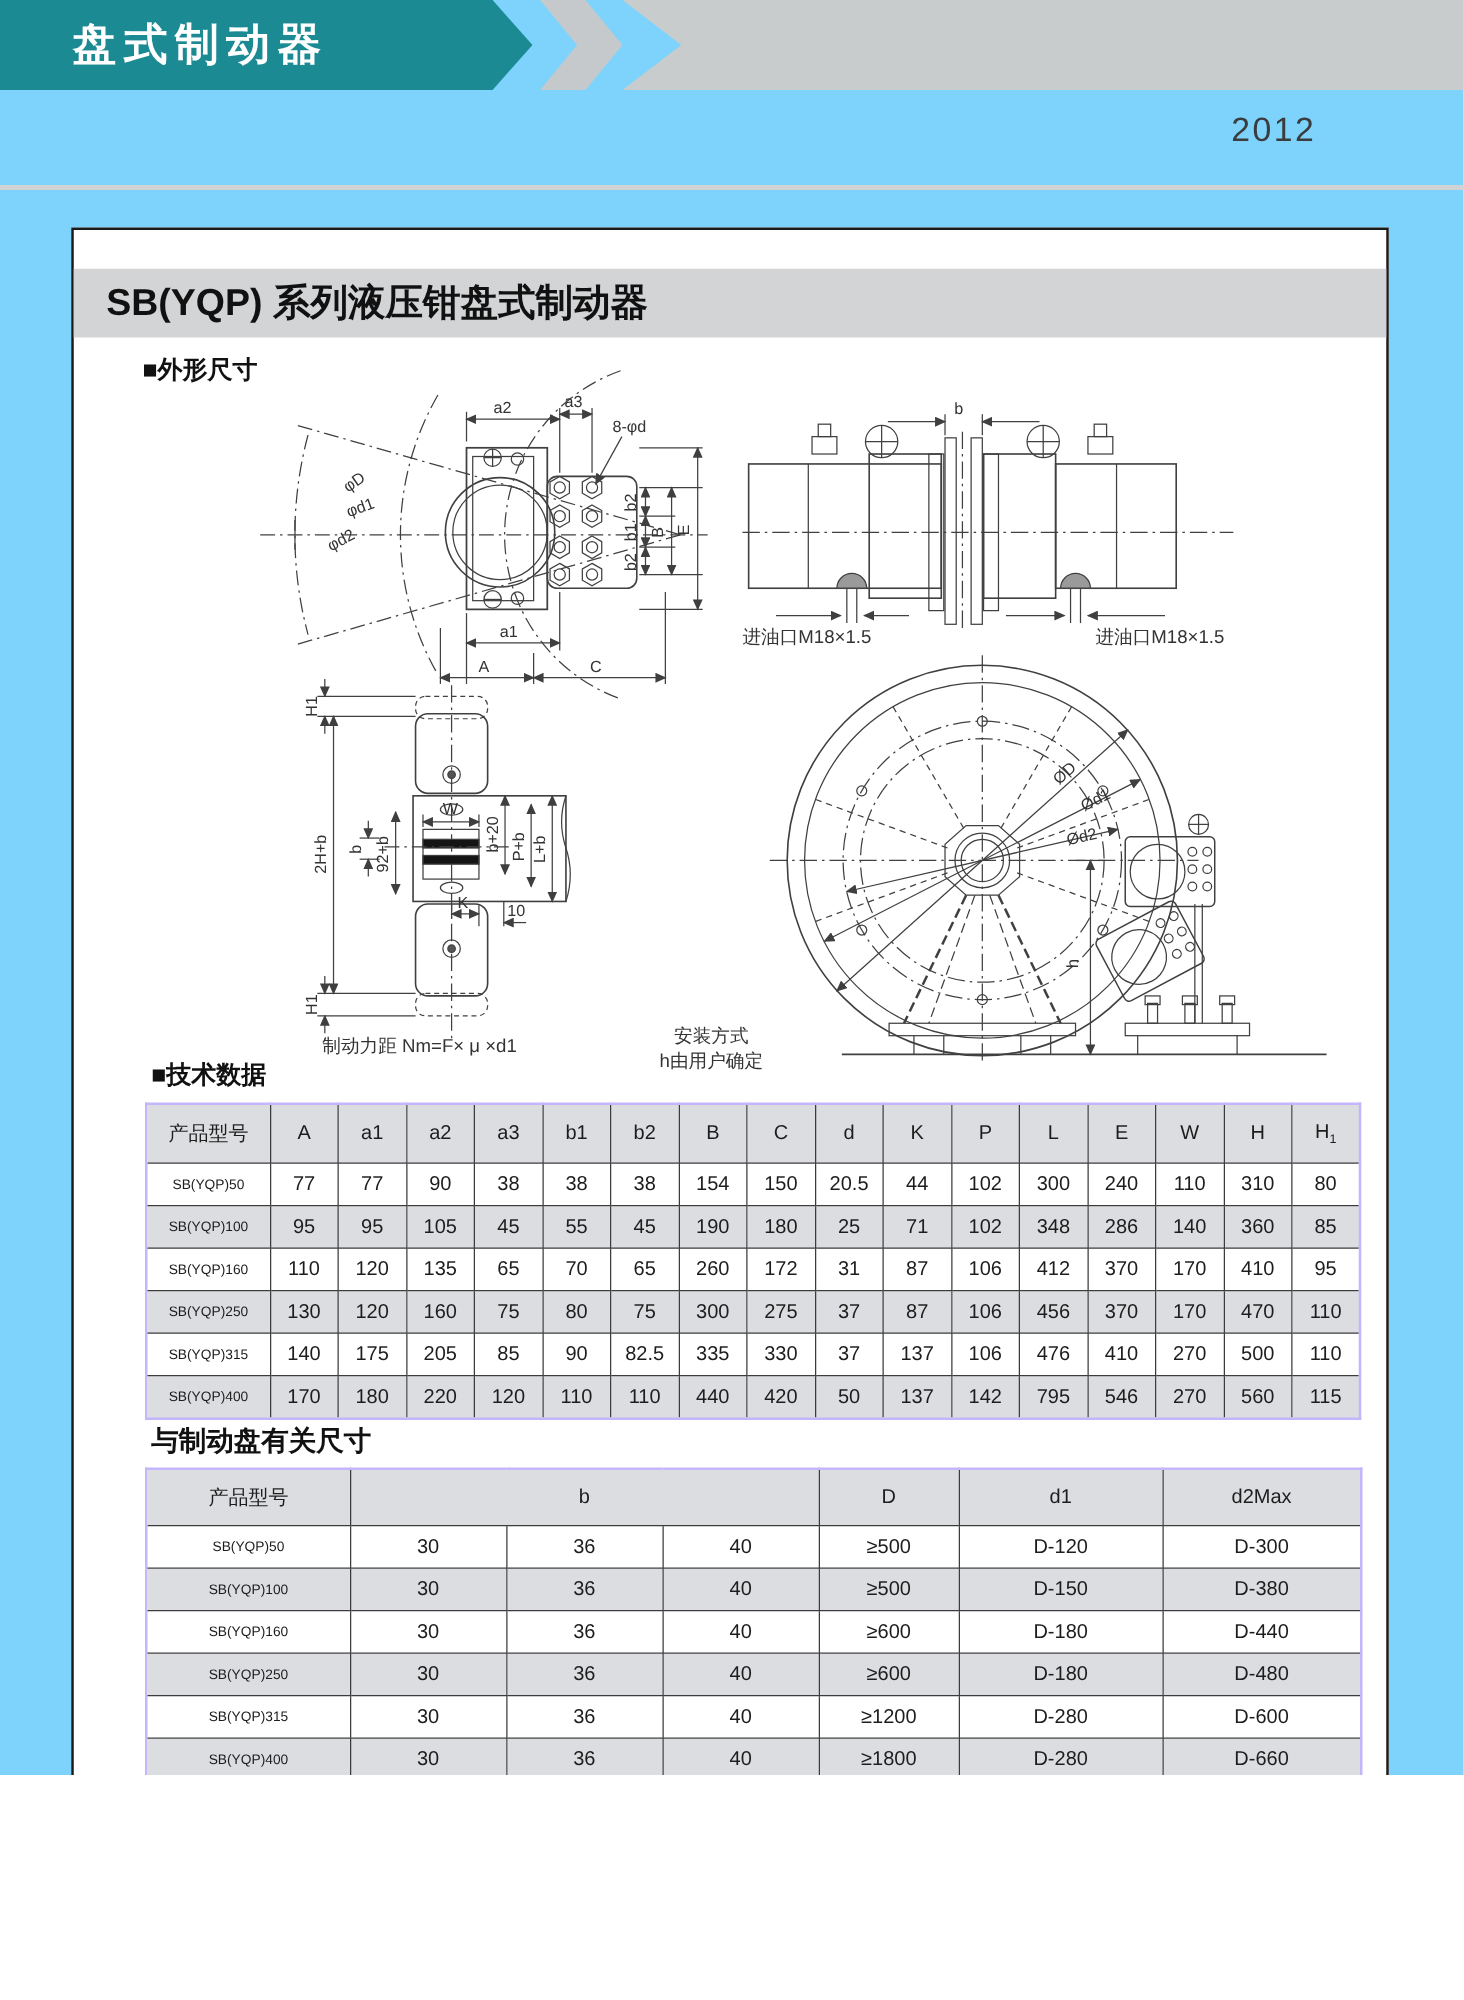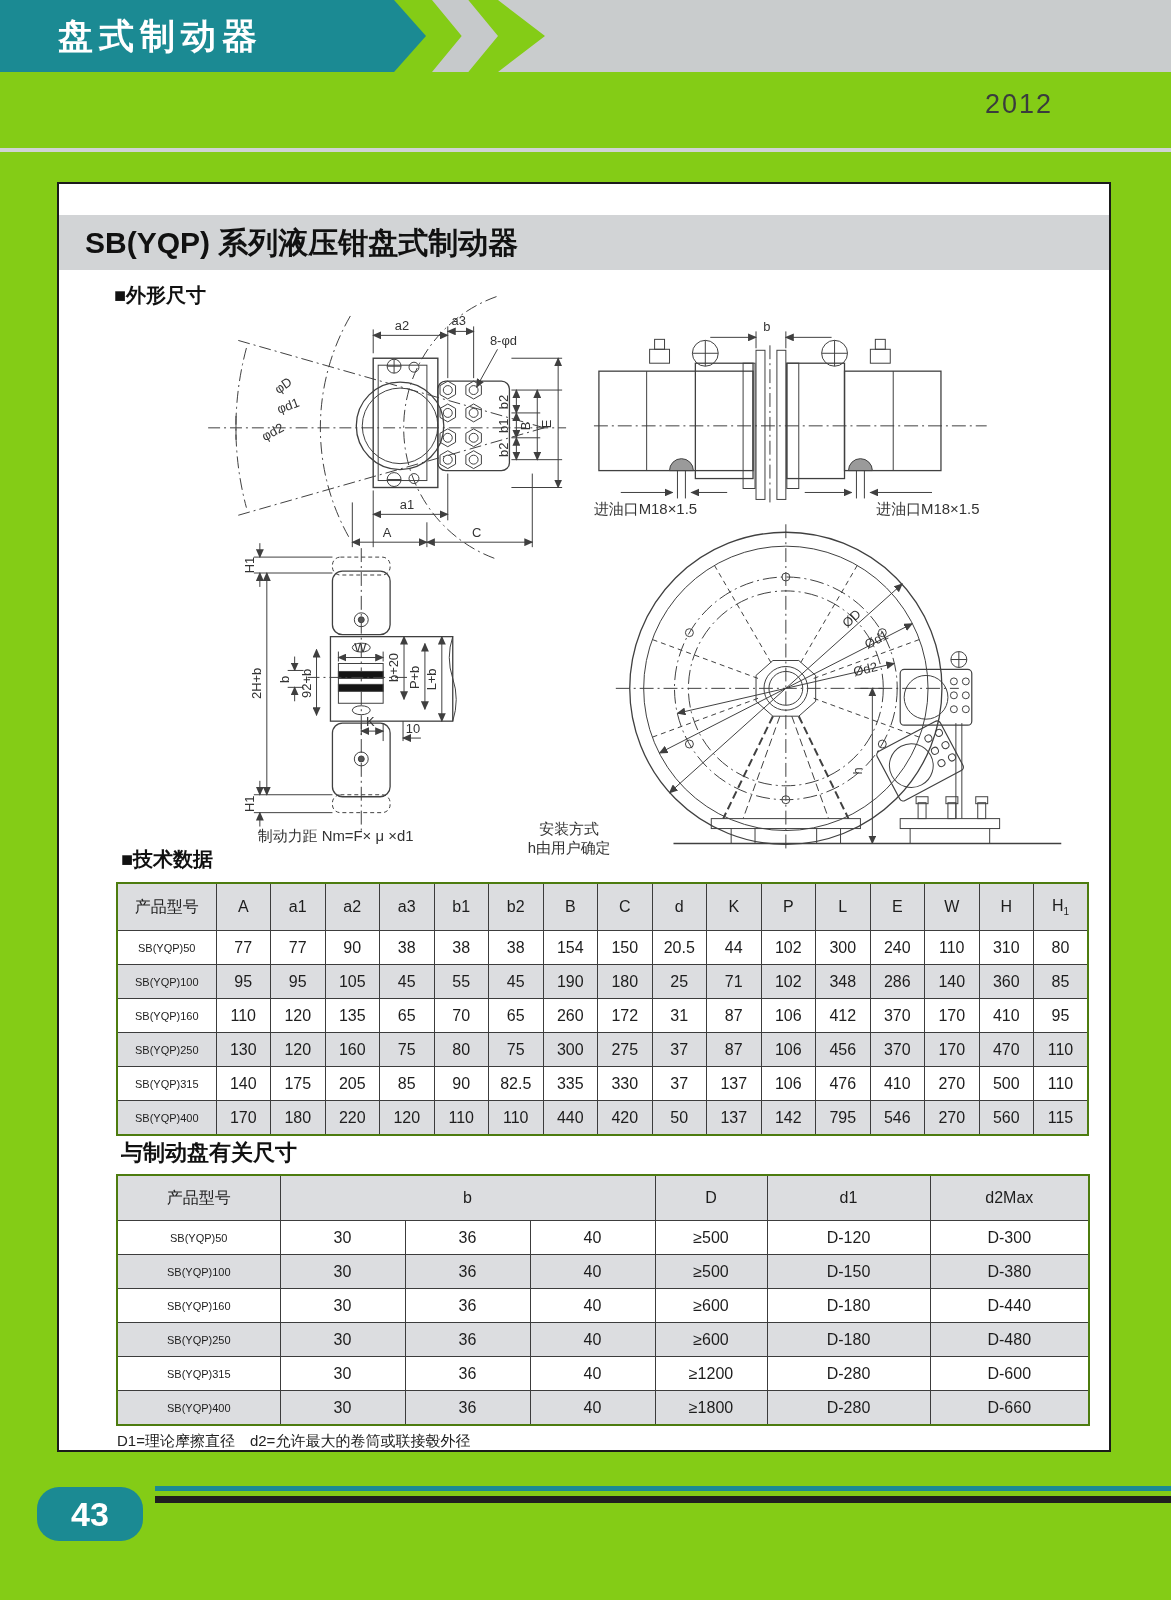--- a/index.html
+++ b/index.html
@@ -1,16 +1,16 @@
 <!DOCTYPE html>
 <html><head>
 <meta charset="utf-8">
 <style>
   html,body{margin:0;padding:0;background:#ffffff;}
-  .page{position:relative;width:1171px;height:1600px;background:#84cc16;overflow:hidden;
+  .page{position:relative;width:1171px;height:1420px;background:#7dd3fc;overflow:hidden;
         font-family:"Liberation Sans","DejaVu Sans",sans-serif;color:#222;}
 
   
   .teal-arrow{position:absolute;left:0;top:68;width:426px;height:72px;background:#1b8a93;
     clip-path:polygon(0 0,92.5% 0,100% 50%,92.5% 100%,0 100%);}
   .teal-arrow .banner-text{display:block;padding-left:58px;line-height:72px;font-size:35px;
     font-weight:bold;color:#ffffff;letter-spacing:6px;}
   .chevron{position:absolute;left:432px;top:68;width:66px;height:72px;background:#c6c9cb;
     clip-path:polygon(0 0,55% 0,100% 50%,55% 100%,0 100%,45% 50%);}
   .gray-bar{position:absolute;left:498px;top:68;width:673px;height:72px;background:#c9cccd;
@@ -37,21 +37,21 @@
   .dim{font-size:13px;fill:#333;}
   .cap{font-size:15px;fill:#333;}
 
   
   table{border-collapse:collapse;table-layout:fixed;position:absolute;left:57px;
     background:#fff;}
   .tech-table{top:698px;width:972px;}
   .disc-table{top:990px;width:972px;}
   th,td{border:1px solid #3c3c3c;text-align:center;vertical-align:middle;
     font-size:16px;color:#1d1d1d;padding:0;overflow:hidden;}
-  table{border:2px solid #4d7c0f;}
+  table{border:2px solid #c4b5fd;}
   .tech-table thead th{height:46px;background:#dcdde0;font-weight:normal;}
   .disc-table thead th{height:44px;background:#dcdde0;font-weight:normal;}
   .tech-table tbody td{height:33px;}
   .disc-table tbody td{height:33px;}
   tbody tr:nth-child(even) td{background:#dcdde0;}
   tbody td:first-child{font-size:11px;}
   th sub{font-size:10px;}
 
   
   .page-badge{position:absolute;left:37px;top:1487px;width:106px;height:54px;background:#1b8a93;

